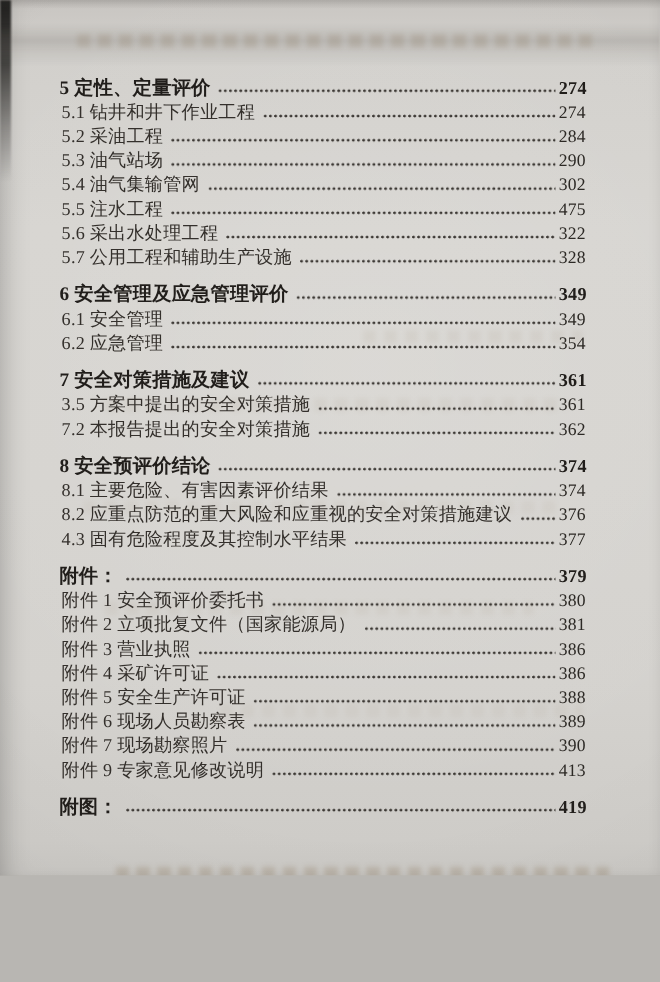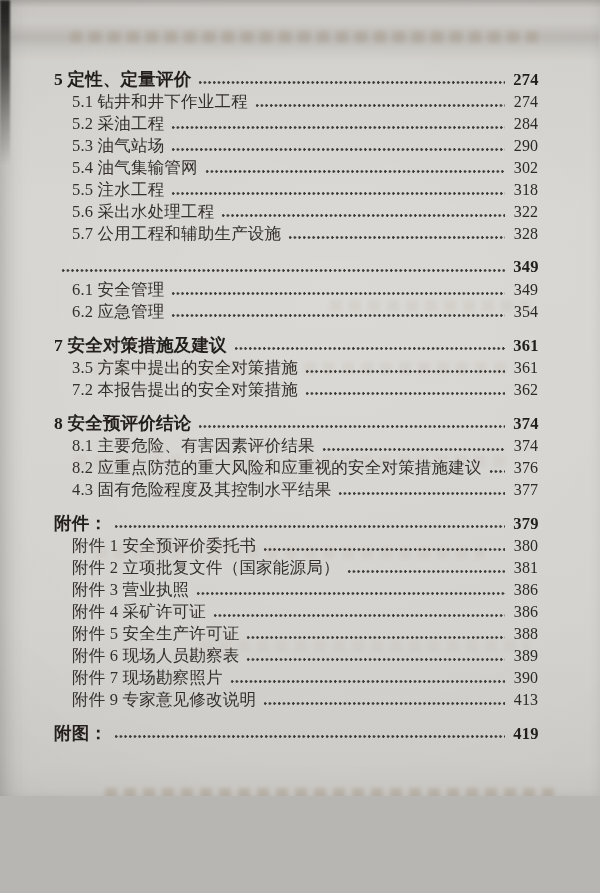--- a/index.html
+++ b/index.html
@@ -53,34 +53,34 @@
     font-size: 16.5px;
     letter-spacing: 0.2px;
     white-space: nowrap;
   }
   .toc-row.lvl1 {
     font-weight: bold;
     font-size: 17.5px;
     color: #211e1b;
     margin-top: 11px; margin-bottom: 1px;
   }
-  .toc-row.lvl2 { margin-left: 18px; }
+  .toc-row.lvl2 { margin-left: 2px; }
   .toc-label { flex: 0 0 auto; }
   .toc-leader {
     flex: 1 1 auto;
     align-self: flex-end;
     height: 7px;
     margin: 0 3px 4px 7px;
     background-image: radial-gradient(circle at 2.2px 3.5px, rgba(52,48,44,0.95) 1.05px, rgba(52,48,44,0) 1.5px);
     background-size: 4.7px 7px;
     background-repeat: repeat-x;
   }
   .toc-page {
     flex: 0 0 auto;
-    min-width: 36px; text-align: center;
+    min-width: 36px; text-align: left;
     font-size: 16px; font-weight: normal;
     color: #2c2925;
   }
   .toc-row.lvl1 .toc-page { font-weight: bold; font-size: 16.5px; color: #211e1b; }
 </style>
 </head>
 <body>
 
 <div id="book-page">
 
@@ -119,33 +119,34 @@
       <span class="toc-page">290</span>
     </div>
       <div class="toc-row lvl2">
       <span class="toc-label">5.4 油气集输管网</span>
       <span class="toc-leader"></span>
       <span class="toc-page">302</span>
     </div>
       <div class="toc-row lvl2">
       <span class="toc-label">5.5 注水工程</span>
       <span class="toc-leader"></span>
-      <span class="toc-page">318</span>
+      <span class="toc-page">475</span>
     </div>
       <div class="toc-row lvl2">
       <span class="toc-label">5.6 采出水处理工程</span>
       <span class="toc-leader"></span>
       <span class="toc-page">322</span>
     </div>
       <div class="toc-row lvl2">
       <span class="toc-label">5.7 公用工程和辅助生产设施</span>
       <span class="toc-leader"></span>
       <span class="toc-page">328</span>
     </div>
       <div class="toc-row lvl1">
+      <span class="toc-label">6 安全管理及应急管理评价</span>
       <span class="toc-leader"></span>
       <span class="toc-page">349</span>
     </div>
       <div class="toc-row lvl2">
       <span class="toc-label">6.1 安全管理</span>
       <span class="toc-leader"></span>
       <span class="toc-page">349</span>
     </div>
       <div class="toc-row lvl2">
       <span class="toc-label">6.2 应急管理</span>

